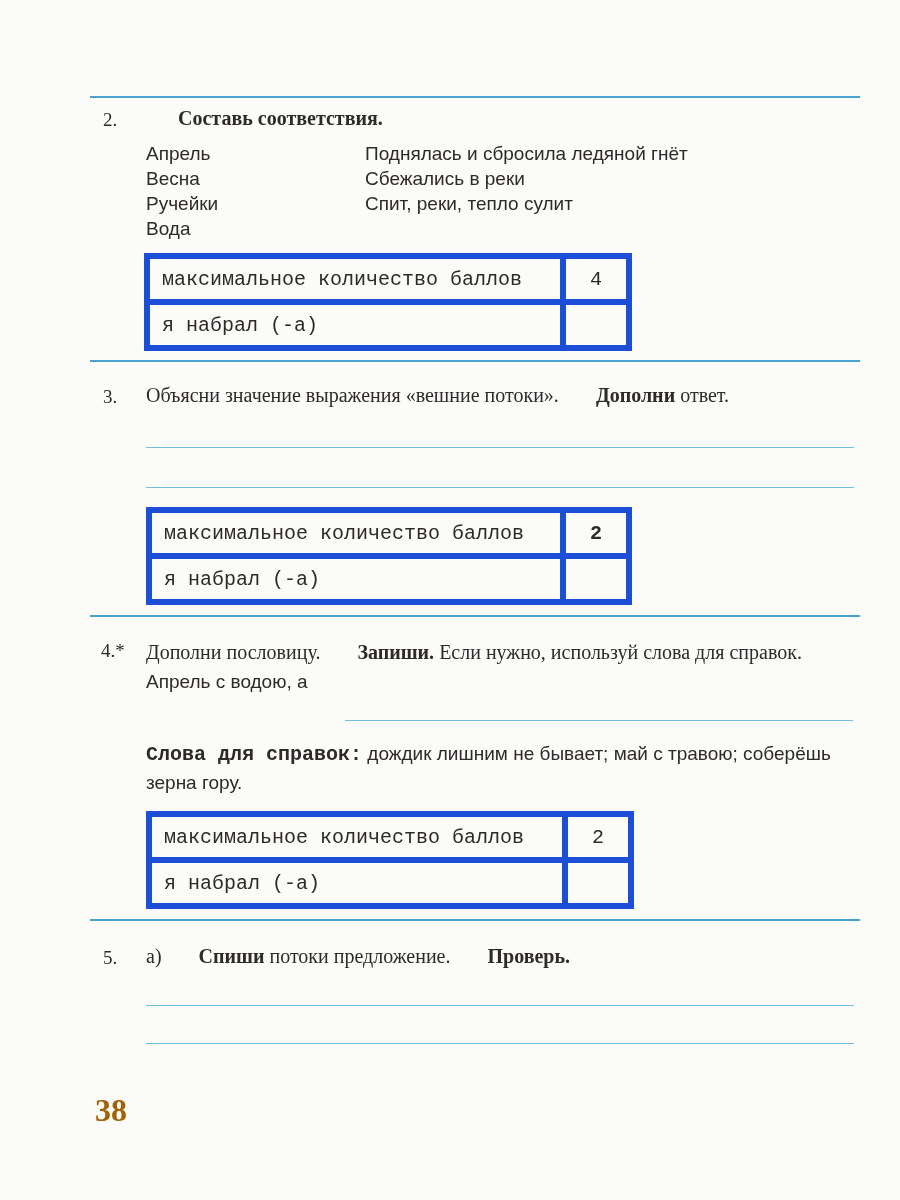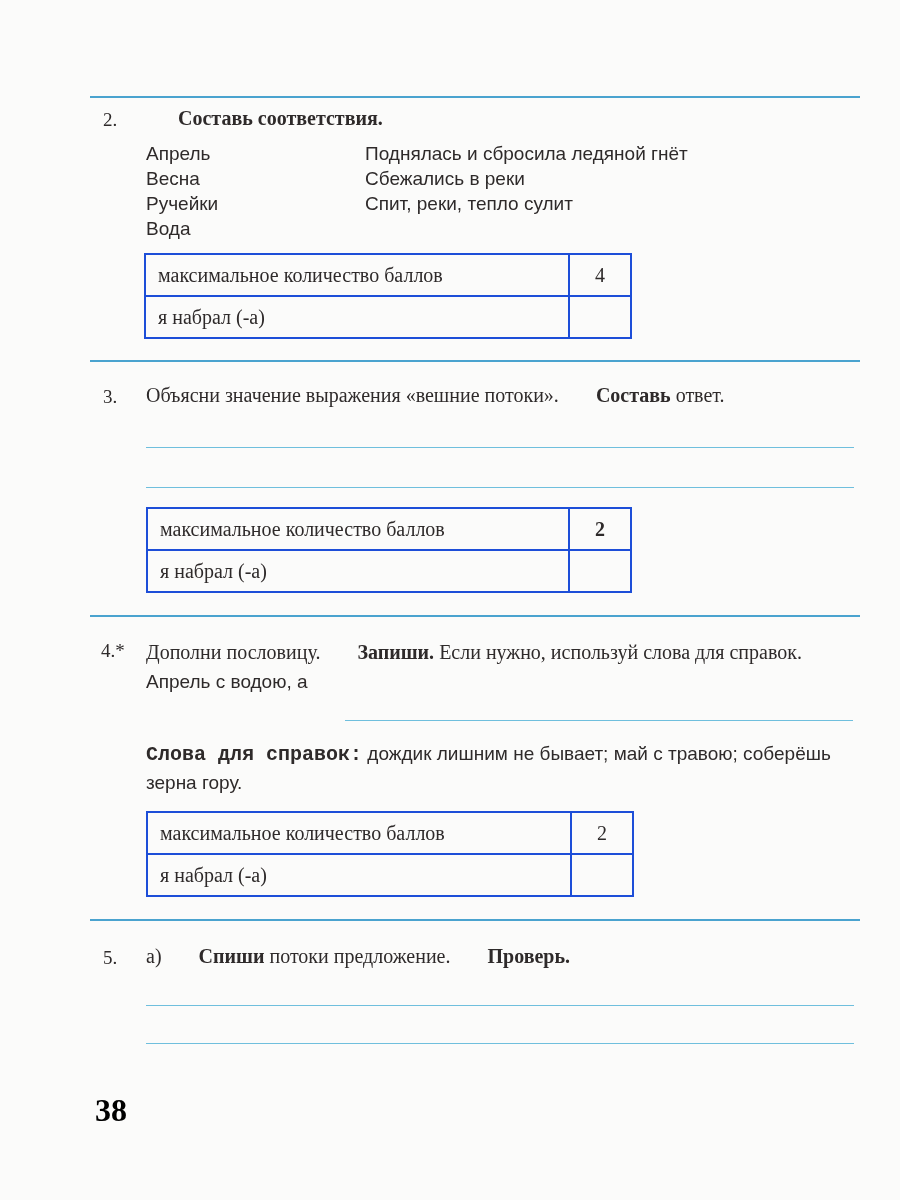--- a/index.html
+++ b/index.html
@@ -9,25 +9,25 @@
       font-family: "Liberation Sans", sans-serif;
     }
     .page-rule { position: absolute; left: 90px; width: 770px; height: 2px; background: #4aa3cf; }
     .serif { font-family: "DejaVu Serif", "Liberation Serif", serif; }
     .task-num { position: absolute; left: 103px; font-family: "Liberation Serif", serif; font-size: 19px; }
     .task-head { position: absolute; left: 146px; font-family: "Liberation Serif", serif; font-size: 20px; }
     .task-head b, .bold { font-weight: bold; margin-left: 32px; }
     .match-col { position: absolute; font-size: 19px; line-height: 25px; }
     .match-col div { white-space: nowrap; }
     .score-table { position: absolute; border-collapse: collapse; font-family: "Liberation Serif", serif; font-size: 20px; }
-    .score-table td { border: 2px solid #1d4ed8; height: 40px; padding: 0 12px; }
+    .score-table td { border: 6px solid #1d4ed8; height: 40px; padding: 0 12px; font-family: Liberation Mono, monospace; }
     .score-table td.val { width: 35px; text-align: center; padding: 0; }
     .write-line { position: absolute; height: 1px; background: #6fbfdd; }
     .body-text { position: absolute; left: 146px; font-size: 19px; line-height: 28px; }
-    .page-number { position: absolute; left: 95px; top: 1092px; font-family: "Liberation Serif", serif; font-weight: bold; font-size: 32px; color: #000000; }
+    .page-number { position: absolute; left: 95px; top: 1092px; font-family: "Liberation Serif", serif; font-weight: bold; font-size: 32px; color: #a16207; }
   </style>
 </head>
 <body>
 
 <div class="page-rule" style="top:96px;"></div>
 
 <div class="task-num" style="top:109px;">2.</div>
 <div class="task-head" style="top:107px;"><b>Составь соответствия.</b></div>
 
 <div class="match-col" style="left:146px; top:141px;">
@@ -51,21 +51,21 @@
   <tr>
     <td>я набрал (-а)</td>
     <td class="val" style="width:60px;"></td>
   </tr>
 </tbody>
   </table>
 
 <div class="page-rule" style="top:360px;"></div>
 
 <div class="task-num" style="top:386px;">3.</div>
-<div class="task-head" style="top:384px;"><span>Объясни значение выражения «вешние потоки». </span><b>Составь</b><span> ответ.</span></div>
+<div class="task-head" style="top:384px;"><span>Объясни значение выражения «вешние потоки». </span><b>Дополни</b><span> ответ.</span></div>
 
 <div class="write-line" style="left:146px; top:447px; width:708px;"></div>
 <div class="write-line" style="left:146px; top:487px; width:708px;"></div>
 
 <table class="score-table" style="left:146px; top:507px; width:486px;">
   <tbody>
       <tr>
     <td>максимальное количество баллов</td>
     <td class="val" style="width:60px; font-weight:bold;">2</td>
   </tr>

